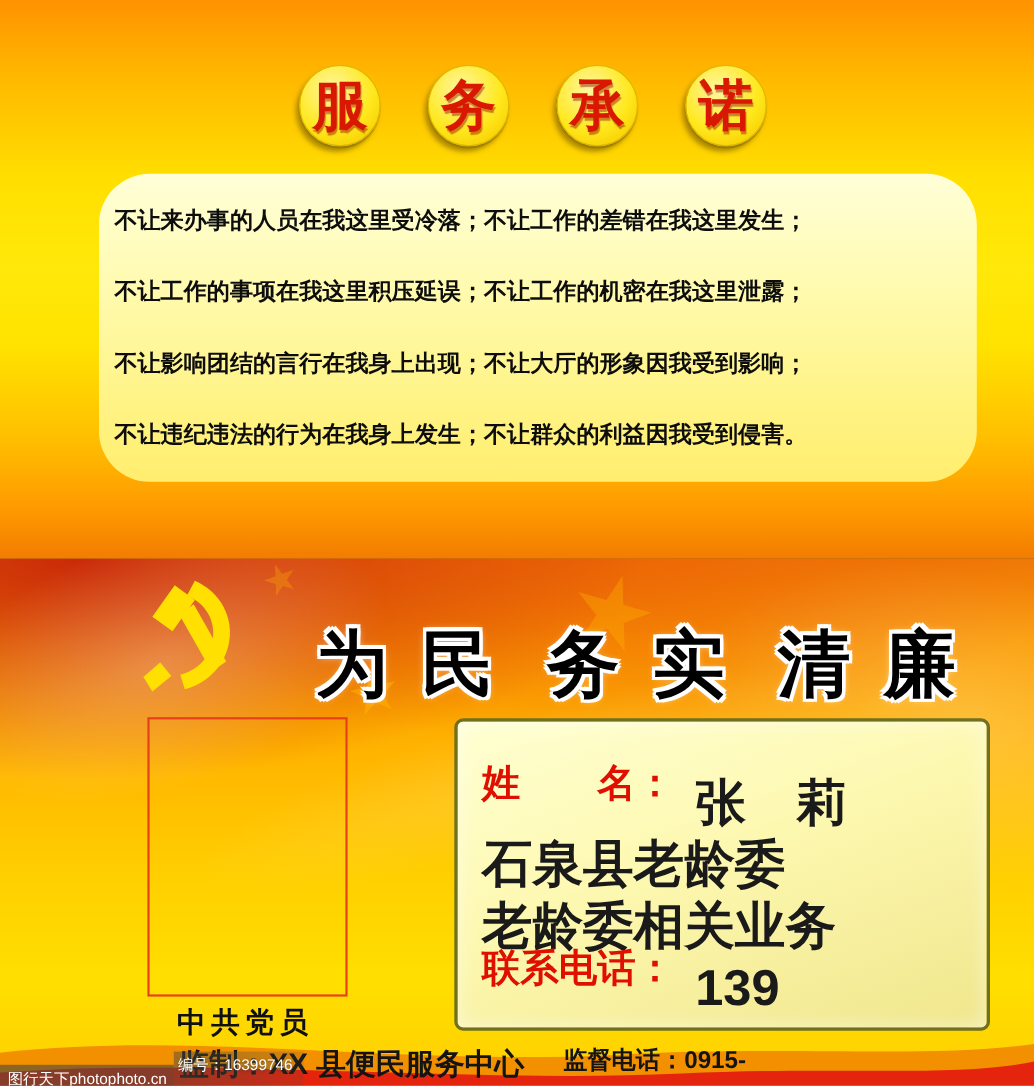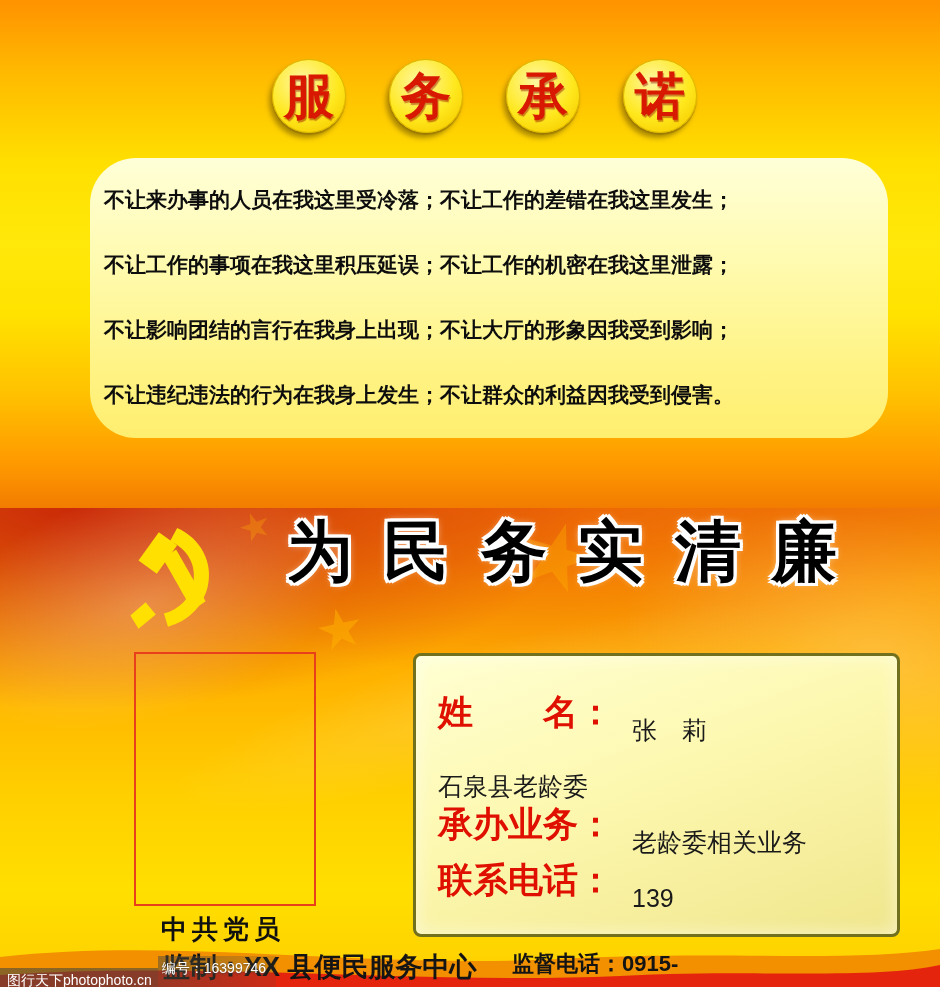--- a/index.html
+++ b/index.html
@@ -50,41 +50,41 @@
   .silk3{left:160px;top:140px;width:640px;height:120px;transform:rotate(-16deg);
     background:radial-gradient(closest-side,rgba(255,245,200,.18),rgba(255,245,200,0));}
   .star{position:absolute;background:#ffb400;
     clip-path:polygon(50% 0%,61% 35%,98% 35%,68% 57%,79% 91%,50% 70%,21% 91%,32% 57%,2% 35%,39% 35%);}
   .star1{left:520px;top:14px;width:72px;height:72px;opacity:.35;transform:rotate(16deg);}
   .star2{left:318px;top:100px;width:44px;height:44px;opacity:.5;transform:rotate(-12deg);}
   .star3{left:452px;top:182px;width:26px;height:26px;opacity:.4;transform:rotate(8deg);}
   .star4{left:240px;top:4px;width:30px;height:30px;opacity:.3;transform:rotate(-20deg);}
   .emblem{position:absolute;left:118px;top:16px;width:102px;height:122px;}
   .motto{
-    position:absolute;left:287px;top:10px;height:118px;display:flex;align-items:flex-start;gap:2px;
+    position:absolute;left:287px;top:10px;height:118px;display:flex;align-items:flex-end;gap:18px;
     font-family:"DejaVu Serif",serif;font-weight:bold;font-size:66px;color:#000;
   }
   .motto-group{
     white-space:nowrap;letter-spacing:30px;line-height:1;
     text-shadow:-3px -3px 0 #fff,3px -3px 0 #fff,-3px 3px 0 #fff,3px 3px 0 #fff,0 -3px 0 #fff,0 3px 0 #fff,-3px 0 0 #fff,3px 0 0 #fff,0 0 8px rgba(255,255,255,.9);
   }
   .photo-box{position:absolute;left:134px;top:144px;width:178px;height:250px;border:2px solid #e8401a;}
   .photo-caption{
     position:absolute;left:118px;top:404px;width:210px;text-align:center;
     font-size:26px;font-weight:bold;color:#101010;letter-spacing:5px;
   }
   .card{
     position:absolute;left:413px;top:145px;width:487px;height:284px;box-sizing:border-box;
     border:3px solid #70701e;border-radius:8px;padding:28px 0 0 22px;
     background:linear-gradient(160deg,#ffffd2 0%,#fdf8b0 45%,#f0e68c 100%);
     box-shadow:inset 0 0 18px rgba(255,255,255,.55);
   }
   .info-row{height:56px;display:flex;align-items:center;}
   .info-label{width:194px;font-size:35px;font-weight:bold;color:#e01000;white-space:pre;}
-  .info-value{font-size:25px;font-weight:normal;color:#1a1a1a;white-space:pre;margin-top:36px;}
+  .info-value{font-size:46px;font-weight:bold;color:#1a1a1a;white-space:pre;margin-top:36px;}
   .footer-producer{position:absolute;left:163px;top:441px;font-size:27px;font-weight:bold;color:#141414;z-index:4;white-space:nowrap;}
   .footer-hotline{position:absolute;left:512px;top:441px;font-size:22px;font-weight:bold;color:#141414;z-index:4;white-space:nowrap;}
   .waves{position:absolute;left:0;bottom:0;width:940px;height:52px;z-index:2;}
   
   .watermark{
     position:absolute;left:0;top:956px;display:flex;align-items:stretch;z-index:8;
     font-size:14px;color:#fff;line-height:1;
   }
   .wm-site{background:rgba(78,74,60,.62);padding:5px 6px 5px 7px;white-space:nowrap;margin-top:12px;}
   .wm-serial{background:linear-gradient(90deg,rgba(78,74,60,.5),rgba(78,74,60,.15));
@@ -151,21 +151,20 @@
 
     <div class="card">
       <div class="info-row">
         <span class="info-label">姓　　名：</span>
         <span class="info-value">张　莉</span>
       </div>
       <div class="info-row">
         <span class="info-value">石泉县老龄委</span>
       </div>
       <div class="info-row">
-        <span class="info-label">承办业务：</span>
         <span class="info-value">老龄委相关业务</span>
       </div>
       <div class="info-row">
         <span class="info-label">联系电话：</span>
         <span class="info-value">139</span>
       </div>
     </div>
 
     <div class="footer-producer">监制：XX 县便民服务中心</div>
     <div class="footer-hotline">监督电话：0915-</div>

